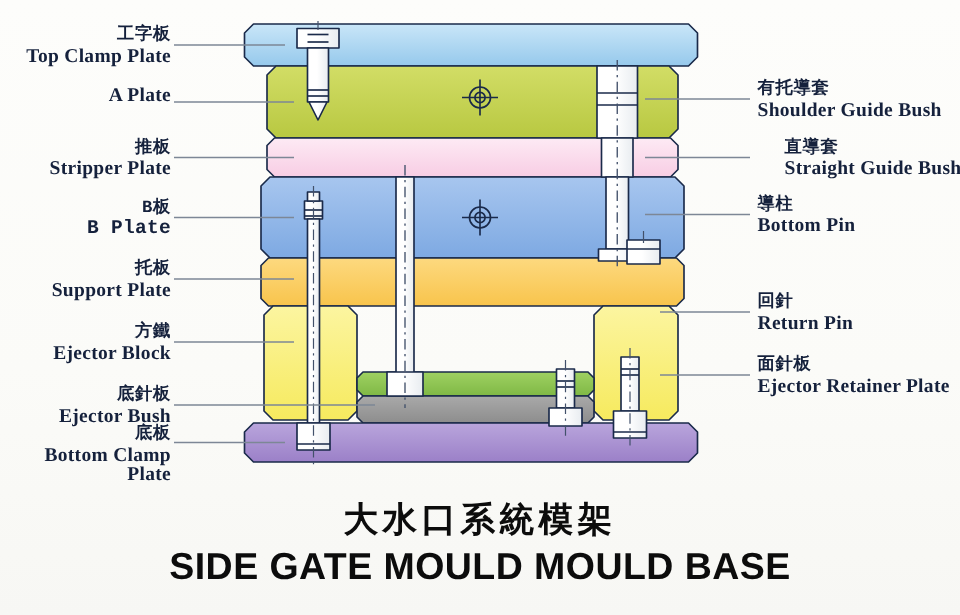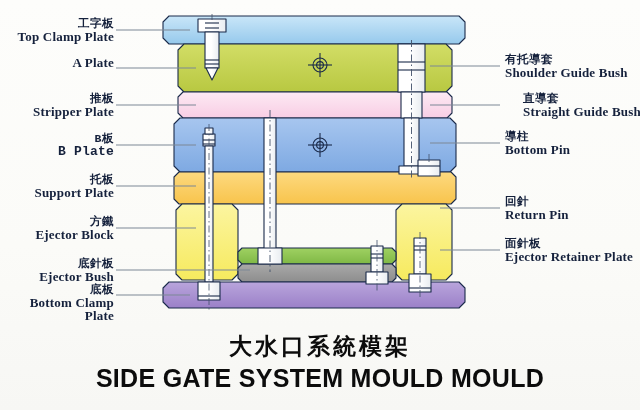--- a/index.html
+++ b/index.html
@@ -237,16 +237,16 @@
     <span class="cn">回針</span>
     <span class="en">Return Pin</span>
   </div>
   <div class="lbl right" style="left:505px;top:238px;width:138px;">
     <span class="cn">面針板</span>
     <span class="en">Ejector Retainer Plate</span>
   </div>
 
   <div id="title" style="top:318px;margin-top:13px;">
     <span class="t-cn">大水口系統模架</span>
-    <span class="t-en">SIDE GATE SYSTEM MOULD MOULD</span>
+    <span class="t-en">SIDE GATE MOULD MOULD BASE</span>
   </div>
 
 </div>
 
 </body></html>

